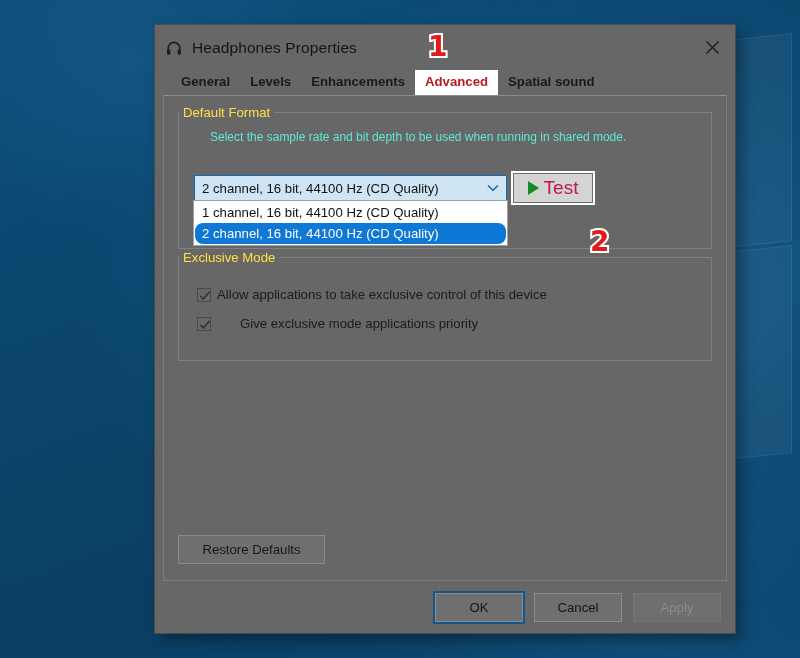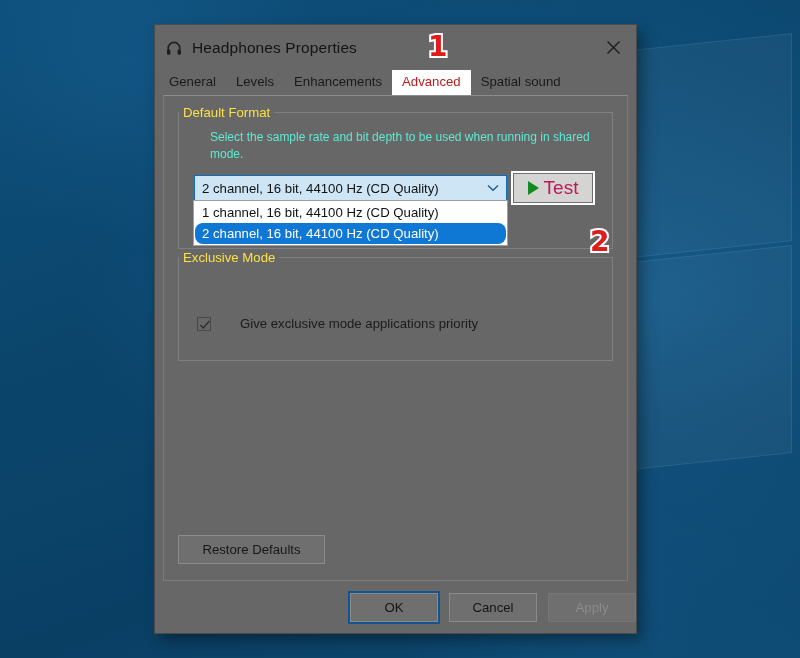--- a/index.html
+++ b/index.html
@@ -57,21 +57,21 @@
     right: -60px; bottom: -140px;
     width: 460px; height: 400px;
     background: radial-gradient(ellipse at center, rgba(20,88,136,0.45), rgba(12,72,112,0) 72%);
   }
 
   
   #dialog {
     position: absolute;
     left: 155px;
     top: 25px;
-    width: 481px;
+    width: 580px;
     height: 608px;
     background: #666766;
     box-shadow: 0 0 0 1px #4b4b4b, 6px 7px 14px rgba(0,0,0,0.38);
     display: flex;
     flex-direction: column;
     color: #1b1b1b;
   }
 
   
   #titlebar {
@@ -100,22 +100,23 @@
     cursor: pointer;
   }
   #close-btn svg { display:block; }
 
   
   #tabstrip {
     height: 25px;
     flex: none;
     display: flex;
     align-items: center;
-    padding-left: 4px;
-    position: relative;
+    padding-left: 16px;
+    position: relative;
+    font-weight: bold;
   }
   .tab {
     font-size: 13.2px;
     color: #1a1a1a;
     padding: 3px 10px 4px 10px;
     height: 25px;
     line-height: 18px;
     white-space: nowrap;
     cursor: pointer;
     position: relative;
@@ -285,20 +286,21 @@
     margin-top: 42px;
   }
 
   
   #footer {
     flex: none;
     height: 52px;
     display: flex;
     align-items: center;
     justify-content: flex-end;
+    padding-right: 14px;
     gap: 11px;
   }
   .fbtn {
     width: 88px;
     height: 29px;
     background: #6e6f6e;
     border: 1px solid #8a8b8a;
     font-size: 13.2px;
     color: #141414;
     display: flex;
@@ -396,20 +398,28 @@
 
       <div id="dropdown">
         <div class="dd-item">1 channel, 16 bit, 44100 Hz (CD Quality)</div>
         <div class="dd-item selected">2 channel, 16 bit, 44100 Hz (CD Quality)</div>
       </div>
     </div>
 
     <div class="groupbox" id="gb-exclusive">
       <span class="gb-title">Exclusive Mode</span>
 
+      <div class="cbrow" id="cb-row-1">
+        <span class="cbox">
+          <svg width="12" height="12" viewBox="0 0 12 12">
+            <polyline points="1.5,6 4.3,9 10.5,1.8" fill="none" stroke="#2a2a2a" stroke-width="1.3"></polyline>
+          </svg>
+        </span>
+        <span>Allow applications to take exclusive control of this device</span>
+      </div>
 
       <div class="cbrow" id="cb-row-2">
         <span class="cbox">
           <svg width="12" height="12" viewBox="0 0 12 12">
             <polyline points="1.5,6 4.3,9 10.5,1.8" fill="none" stroke="#2a2a2a" stroke-width="1.3"></polyline>
           </svg>
         </span>
         <span>Give exclusive mode applications priority</span>
       </div>
     </div>

